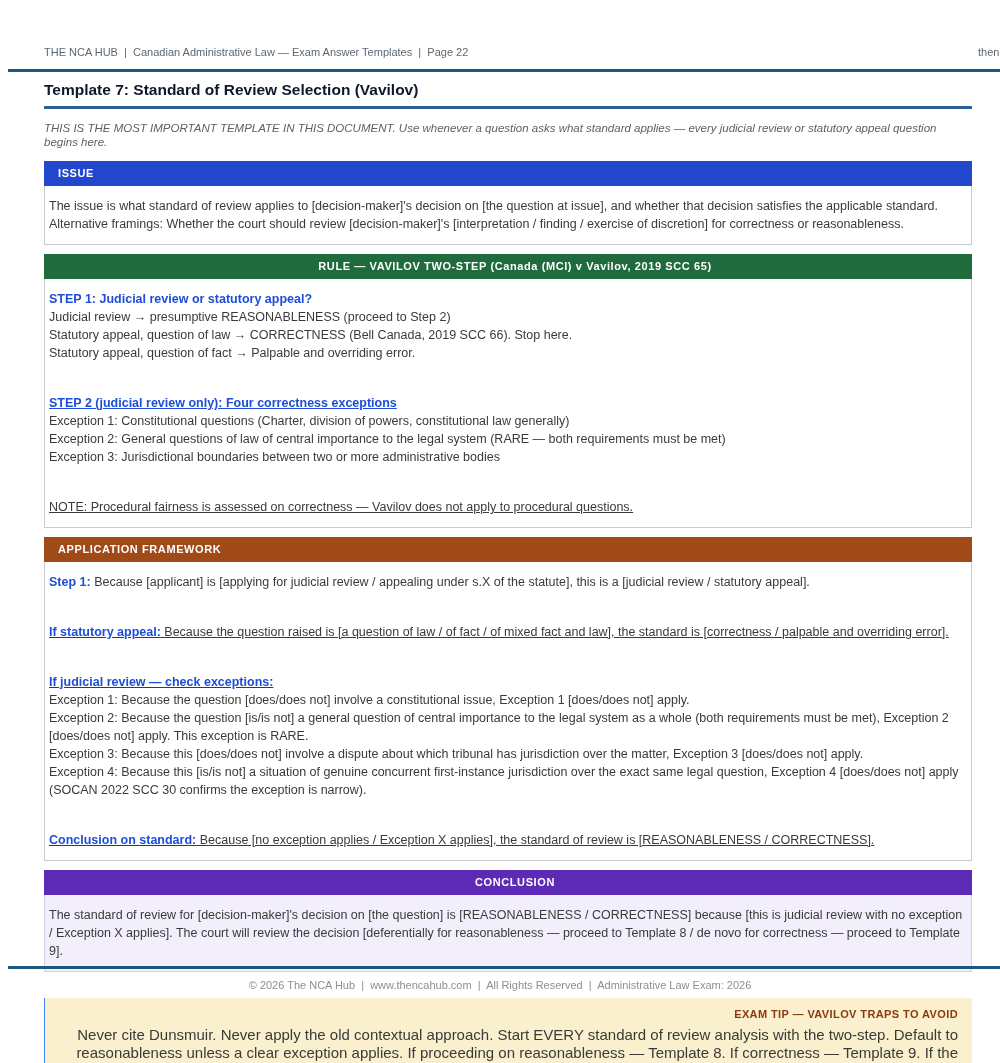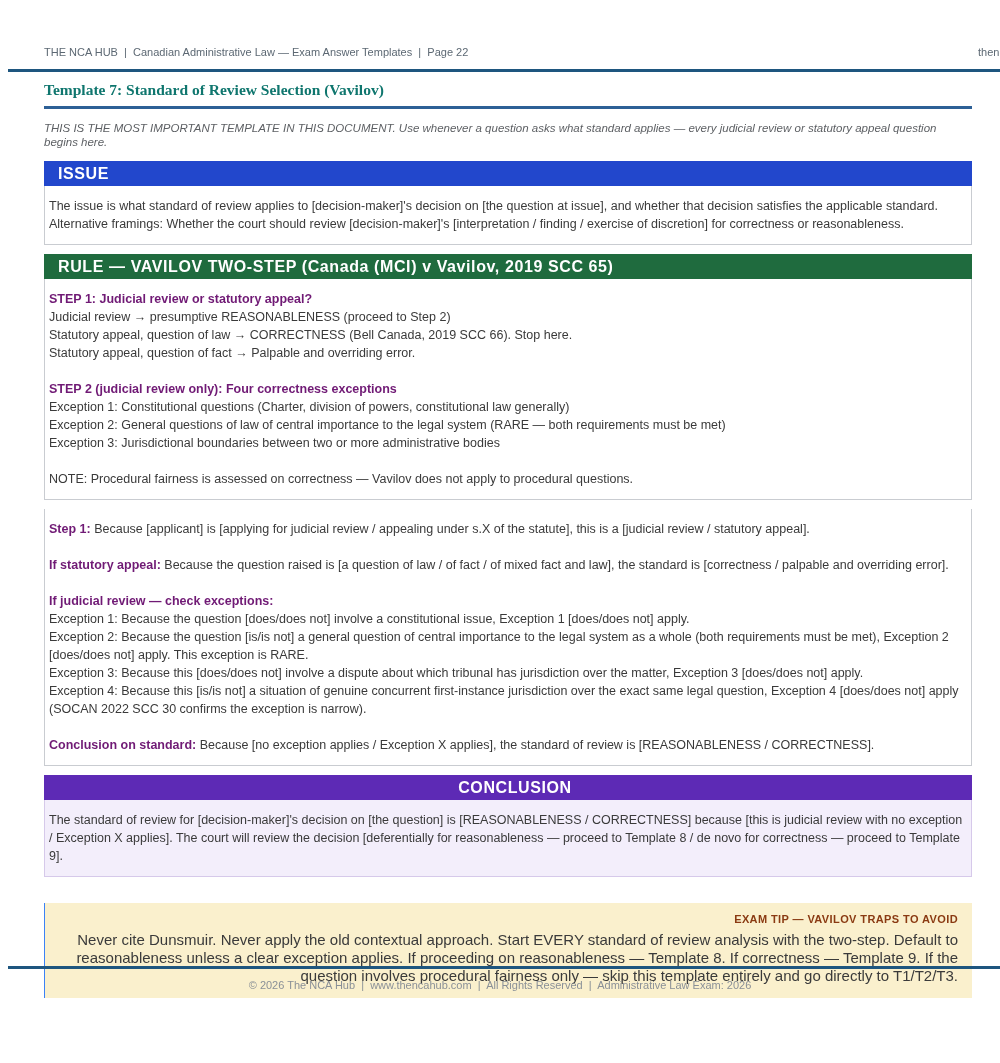--- a/index.html
+++ b/index.html
@@ -38,32 +38,32 @@
     margin-top: 12px;
     font-size: 11.5px; line-height: 14px;
     font-style: italic; color: #5c5f63;
   }
   .section { margin-top: 12px; }
   .section + .section { margin-top: 0; }
   .box { margin-bottom: 9px; }
   .box-header {
     height: 25px; line-height: 25px;
     padding-left: 14px;
-    color: #ffffff; font-size: 16px; font-weight: bold;
+    color: #ffffff; font-size: 11px; font-weight: bold;
     letter-spacing: 0.6px;
   }
   .box-body {
     border: 1px solid #c9ccd1; border-top: none;
     padding: 11px 4px;
     font-size: 12.5px; line-height: 18px; color: #3a3a3a;
     background: #ffffff;
   }
   .box-body .line { min-height: 18px; }
-  .box-body .gap { margin-top: 18px; }
-  .b, .bline { font-weight: bold; color: #701a75; }
+  .box-body .gap { margin-top: 32px; text-decoration: underline; }
+  .b, .bline { font-weight: bold; color: #1d4ed8; }
   .conclusion-body { background: #f3eefb; border: 1px solid #d6c9ea; border-top: none; }
   
   .exam-tip {
     margin-top: 26px;
     background: #faf0cd;
     border-left: 1px solid #3b82f6;
     padding: 10px 14px 13px 14px;
     text-align: right;
   }
   .exam-tip-title {
@@ -83,53 +83,54 @@
 </head>
 <body>
 
 <div class="page-header" style="border-bottom-color: rgb(30, 86, 127);">
   <span class="meta-left">THE NCA HUB  |  Canadian Administrative Law — Exam Answer Templates  |  Page 22</span>
   <span class="meta-right">thencahub.com</span>
 </div>
 
 <div class="main">
 
-  <h1 class="doc-title" style="color: #0f766e; font-family: Liberation Serif, serif;">Template 7: Standard of Review Selection (Vavilov)</h1>
+  <h1 class="doc-title" style="color: #0f172a;">Template 7: Standard of Review Selection (Vavilov)</h1>
 
   <div class="doc-note">THIS IS THE MOST IMPORTANT TEMPLATE IN THIS DOCUMENT. Use whenever a question asks what standard applies — every judicial review or statutory appeal question begins here.</div>
 
   <div class="section">
     <div class="box">
       <div class="box-header" style="background-color: rgb(34, 71, 204);">ISSUE</div>
       <div class="box-body">
         <div class="line">The issue is what standard of review applies to [decision-maker]'s decision on [the question at issue], and whether that decision satisfies the applicable standard.</div>
         <div class="line">Alternative framings: Whether the court should review [decision-maker]'s [interpretation / finding / exercise of discretion] for correctness or reasonableness.</div>
       </div>
     </div>
   </div>
 
   <div class="section">
     <div class="box">
-      <div class="box-header" style="background-color: rgb(31, 107, 62);">RULE — VAVILOV TWO-STEP (Canada (MCI) v Vavilov, 2019 SCC 65)</div>
+      <div class="box-header" style="background-color: rgb(31, 107, 62); text-align: center;">RULE — VAVILOV TWO-STEP (Canada (MCI) v Vavilov, 2019 SCC 65)</div>
       <div class="box-body">
         <div class="line bline">STEP 1: Judicial review or statutory appeal?</div>
         <div class="line">Judicial review →  presumptive REASONABLENESS (proceed to Step 2)</div>
         <div class="line">Statutory appeal, question of law →  CORRECTNESS (Bell Canada, 2019 SCC 66). Stop here.</div>
         <div class="line">Statutory appeal, question of fact →  Palpable and overriding error.</div>
         <div class="line bline gap">STEP 2 (judicial review only): Four correctness exceptions</div>
         <div class="line">Exception 1: Constitutional questions (Charter, division of powers, constitutional law generally)</div>
         <div class="line">Exception 2: General questions of law of central importance to the legal system (RARE — both requirements must be met)</div>
         <div class="line">Exception 3: Jurisdictional boundaries between two or more administrative bodies</div>
         <div class="line gap">NOTE: Procedural fairness is assessed on correctness — Vavilov does not apply to procedural questions.</div>
       </div>
     </div>
   </div>
 
   <div class="section">
     <div class="box">
+      <div class="box-header" style="background-color: rgb(160, 74, 24);">APPLICATION FRAMEWORK</div>
       <div class="box-body">
         <div class="line"><span class="b">Step 1:</span><span> Because [applicant] is [applying for judicial review / appealing under s.X of the statute], this is a [judicial review / statutory appeal].</span></div>
         <div class="line gap"><span class="b">If statutory appeal:</span><span> Because the question raised is [a question of law / of fact / of mixed fact and law], the standard is [correctness / palpable and overriding error].</span></div>
         <div class="line gap"><span class="b">If judicial review — check exceptions:</span><span></span></div>
         <div class="line"><span>Exception 1: Because the question [does/does not] involve a constitutional issue, Exception 1 [does/does not] apply.</span></div>
         <div class="line"><span>Exception 2: Because the question [is/is not] a general question of central importance to the legal system as a whole (both requirements must be met), Exception 2 [does/does not] apply. This exception is RARE.</span></div>
         <div class="line"><span>Exception 3: Because this [does/does not] involve a dispute about which tribunal has jurisdiction over the matter, Exception 3 [does/does not] apply.</span></div>
         <div class="line"><span>Exception 4: Because this [is/is not] a situation of genuine concurrent first-instance jurisdiction over the exact same legal question, Exception 4 [does/does not] apply (SOCAN 2022 SCC 30 confirms the exception is narrow).</span></div>
         <div class="line gap"><span class="b">Conclusion on standard:</span><span> Because [no exception applies / Exception X applies], the standard of review is [REASONABLENESS / CORRECTNESS].</span></div>
       </div>

